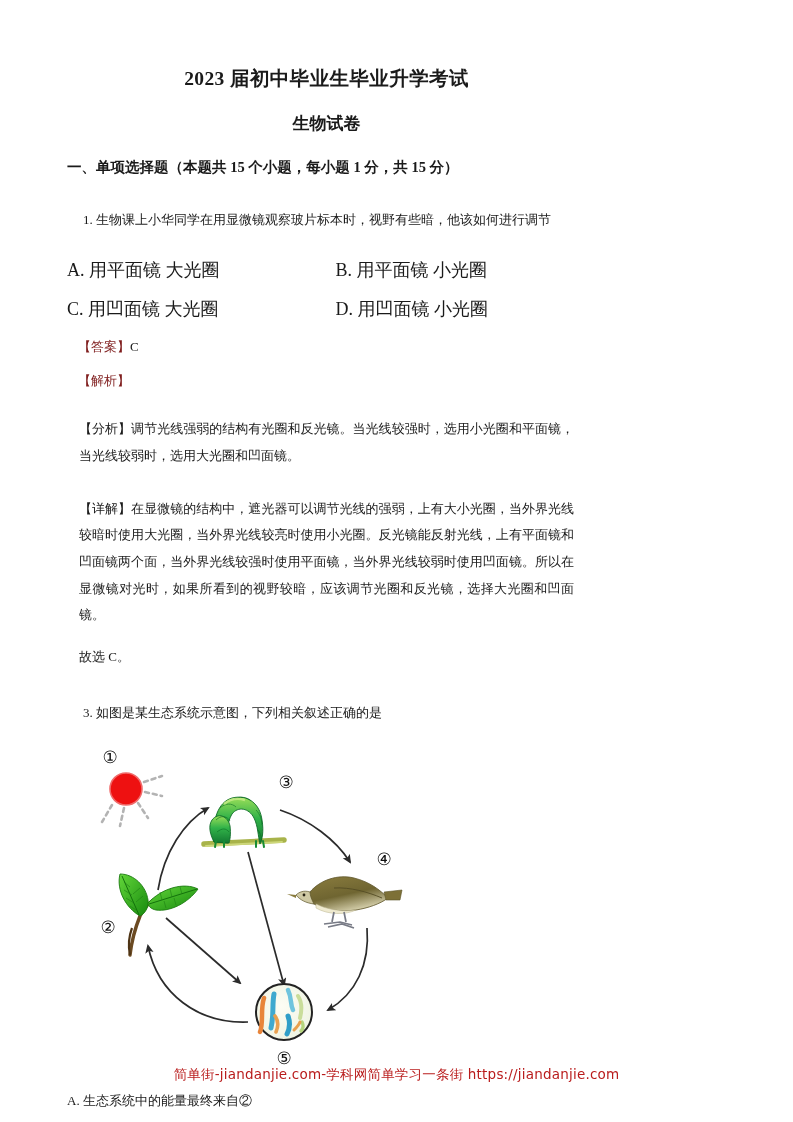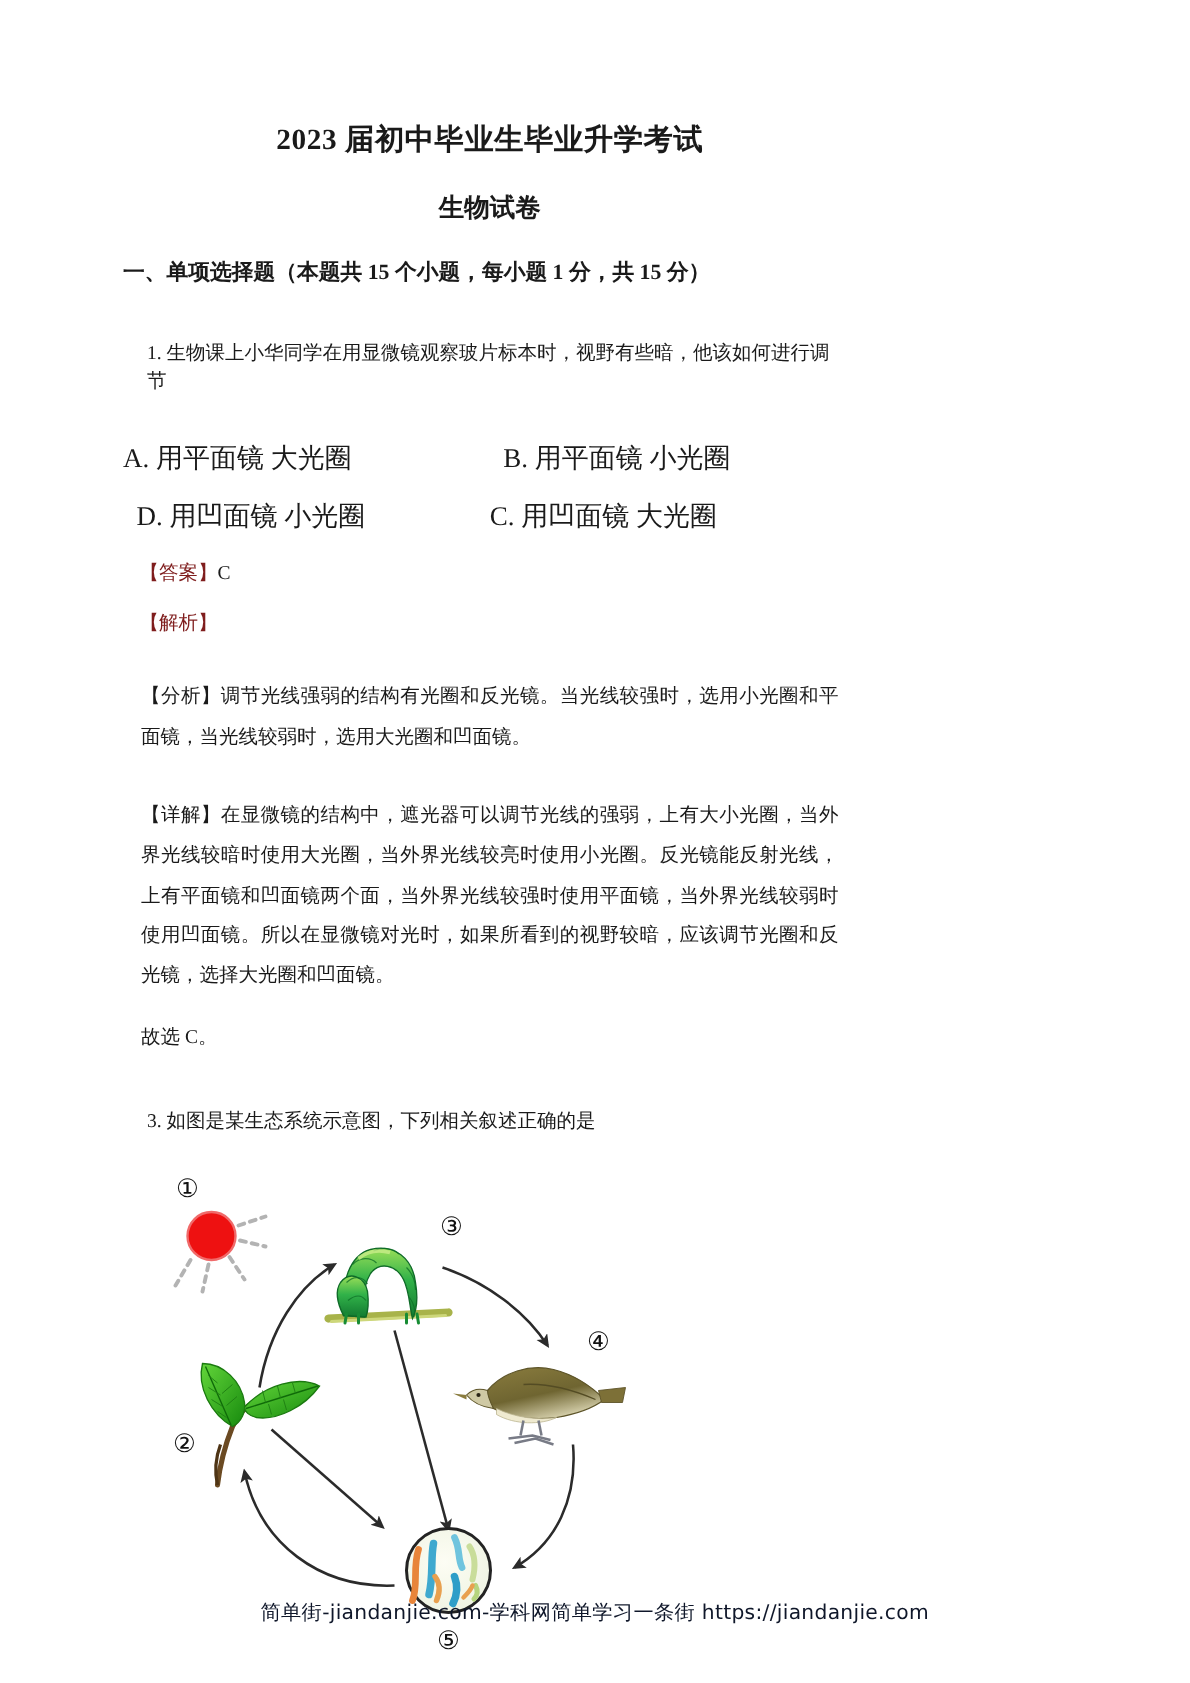--- a/index.html
+++ b/index.html
@@ -14,21 +14,21 @@
     position: relative;
     font-family: "Liberation Serif", "DejaVu Serif", serif;
     color: #1a1a1a;
     overflow: hidden;
   }
   .page {
     position: absolute;
     left: 0; top: 0;
     width: 653px;
     height: 1122px;
-    padding: 15px;
+    padding: 0;
   }
 
   
   .doc-title {
     text-align: center;
     font-size: 19.5px;
     font-weight: bold;
     letter-spacing: 0.4px;
     margin: 0;
     padding-top: 68px;
@@ -121,43 +121,43 @@
 
   
   .footer {
     position: absolute;
     left: 0;
     top: 1066px;
     width: 793px;
     text-align: center;
     font-family: "DejaVu Sans", "Liberation Sans", sans-serif;
     font-size: 13.5px;
-    color: #0f172a;
+    color: #b91c1c;
     letter-spacing: 0.2px;
   }
 </style>
 </head>
 <body>
 
 <div class="page">
 
   <h1 class="doc-title">2023 届初中毕业生毕业升学考试</h1>
   <h2 class="doc-subtitle">生物试卷</h2>
 
   <p class="section-head">一、单项选择题（本题共 15 个小题，每小题 1 分，共 15 分）</p>
 
   <p class="q-stem">1. 生物课上小华同学在用显微镜观察玻片标本时，视野有些暗，他该如何进行调节</p>
 
   <div class="opt-row">
     <div class="opt-col">A. 用平面镜  大光圈</div>
     <div class="opt-col second">B. 用平面镜  小光圈</div>
   </div>
   <div class="opt-row">
+    <div class="opt-col">C. 用凹面镜  大光圈</div>
     <div class="opt-col second">D. 用凹面镜  小光圈</div>
-    <div class="opt-col">C. 用凹面镜  大光圈</div>
   </div>
 
   <p class="ans-line">
     <span class="tag">【答案】</span><span class="val">C</span>
   </p>
   <p class="ans-line">
     <span class="tag">【解析】</span>
   </p>
 
   <p class="para">【分析】调节光线强弱的结构有光圈和反光镜。当光线较强时，选用小光圈和平面镜，当光线较弱时，选用大光圈和凹面镜。</p>

